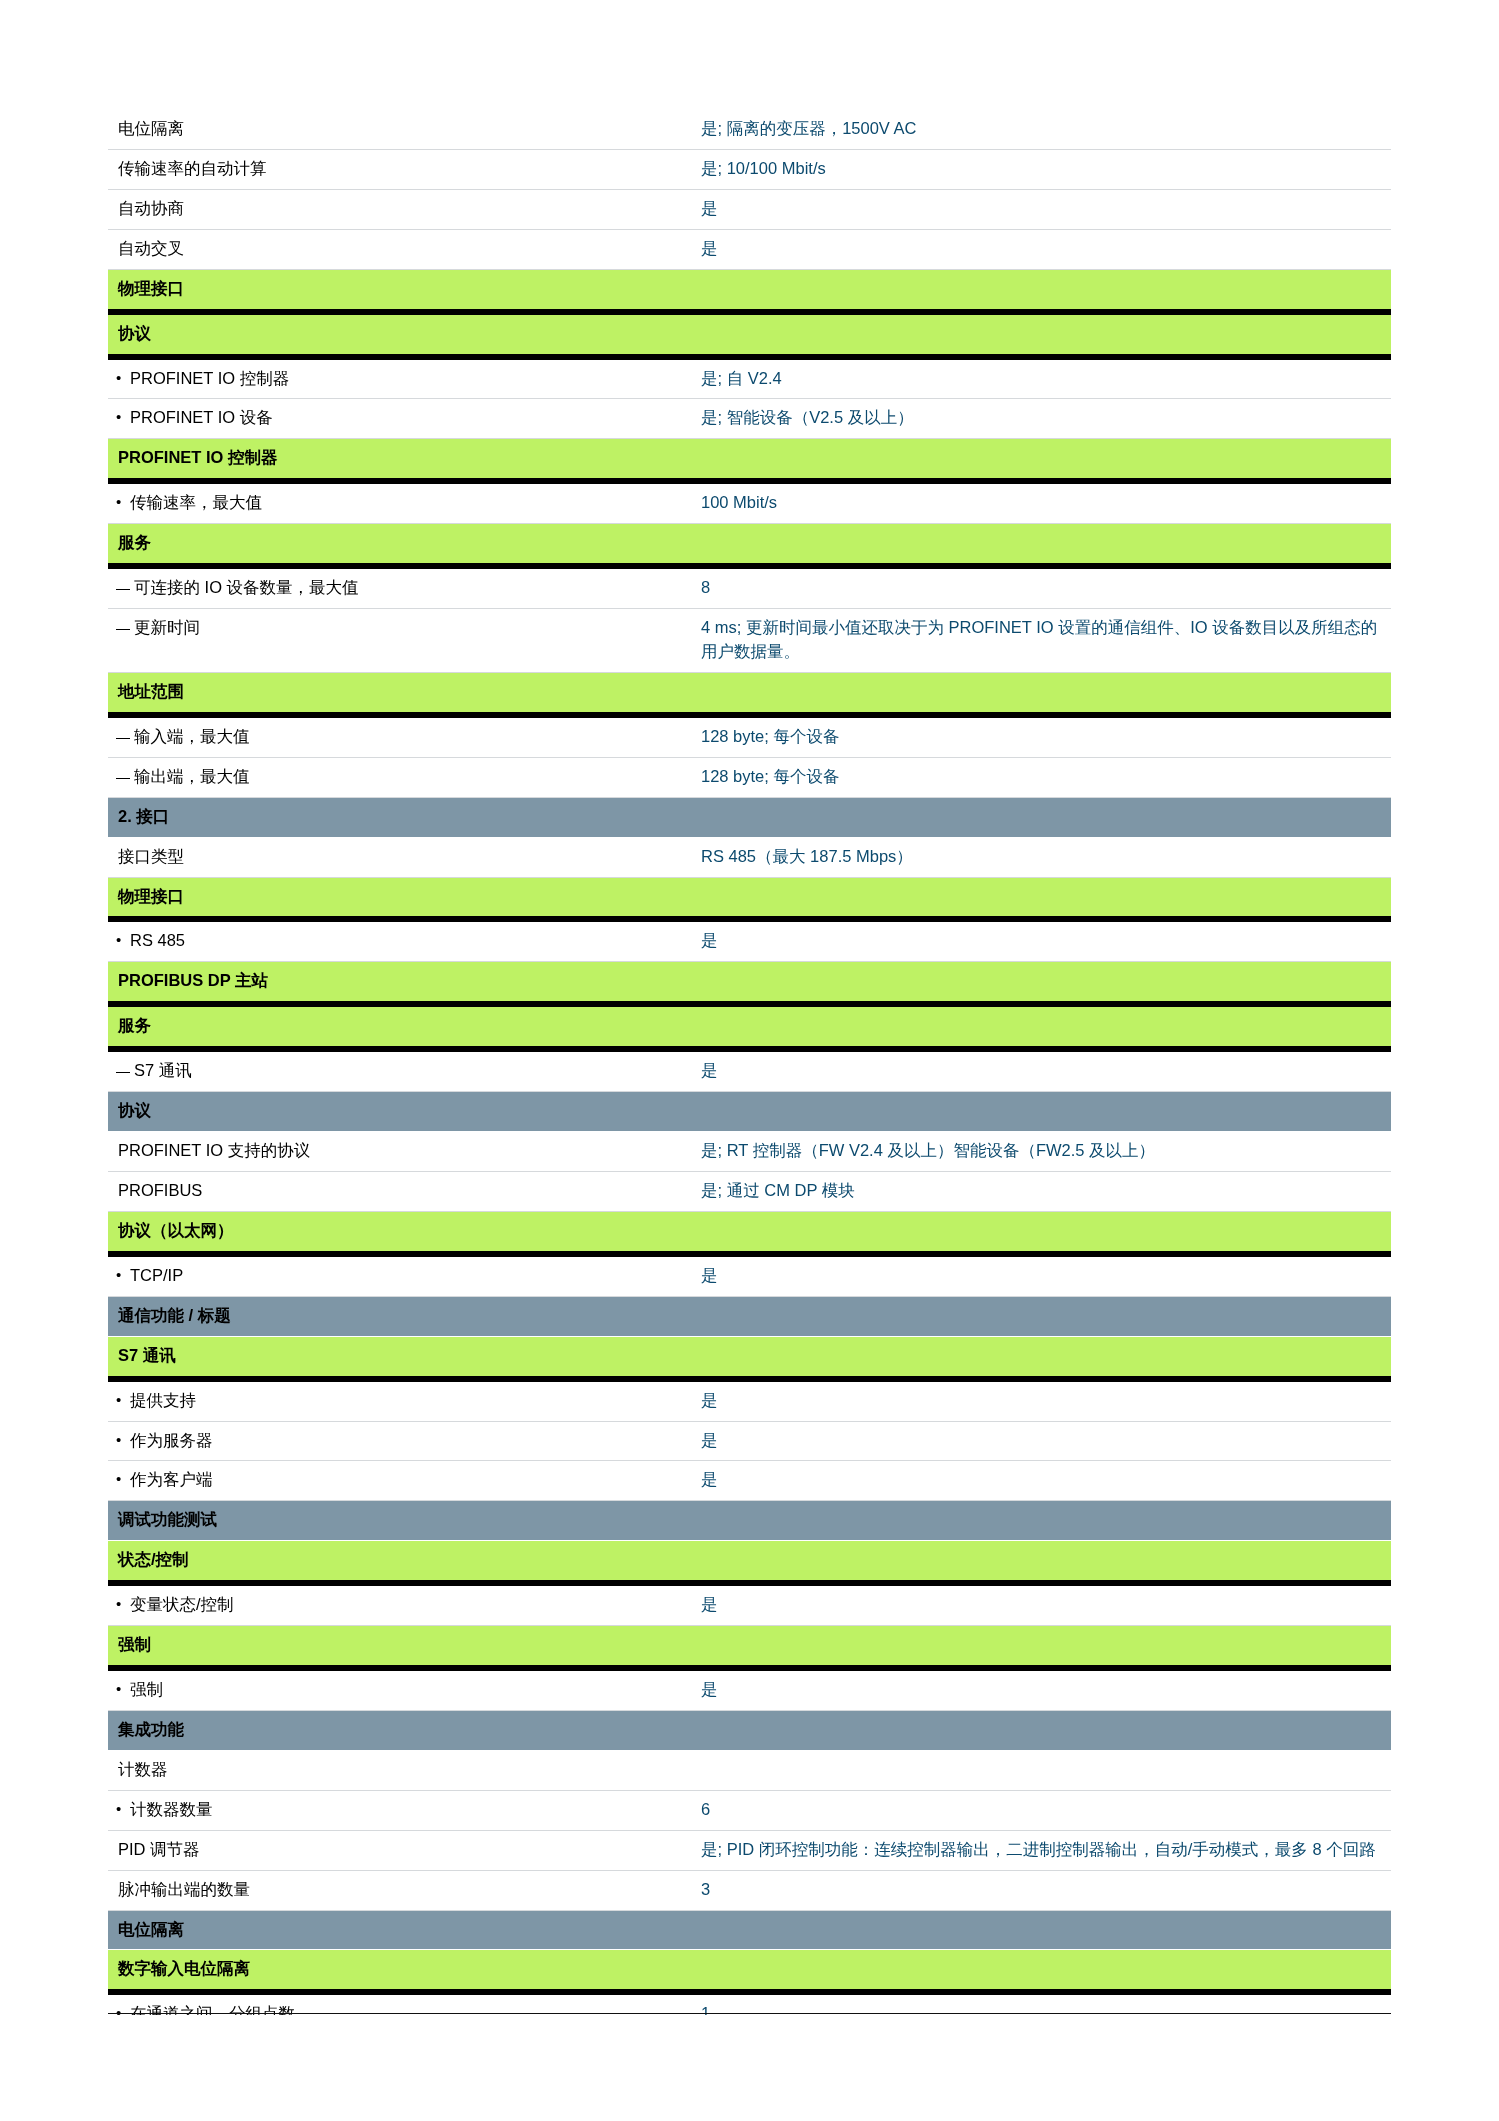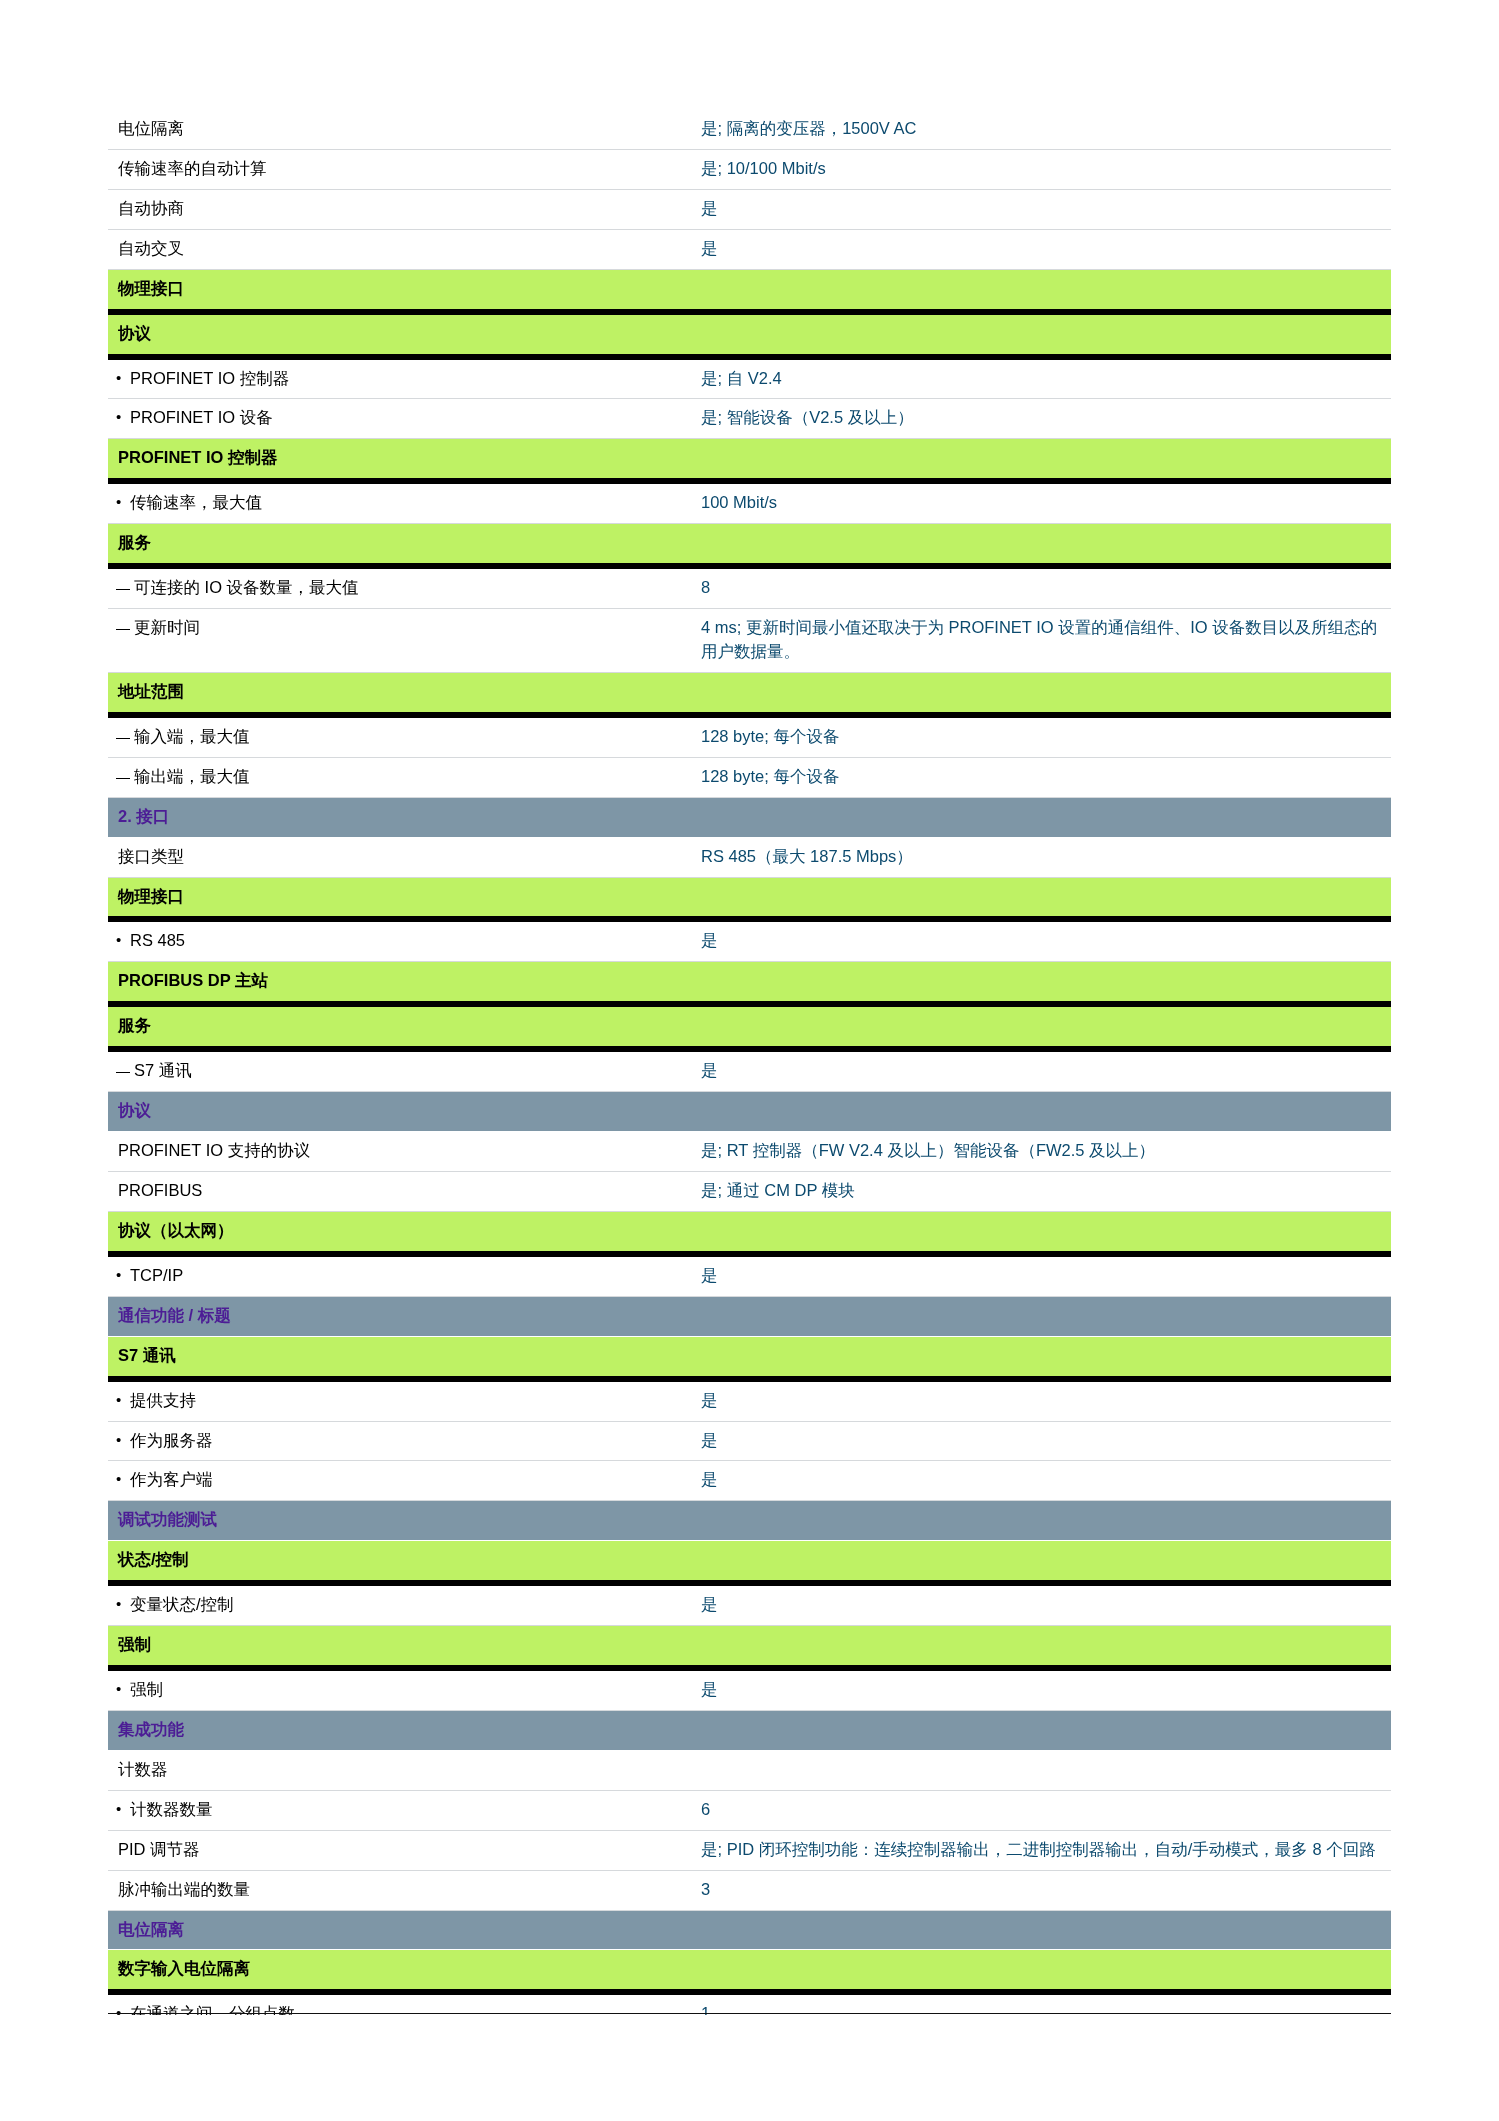--- a/index.html
+++ b/index.html
@@ -50,21 +50,21 @@
   }
   
   tr.sub > td {
     background: #bef264;
     border-bottom: 6px solid #000000;
     font-weight: bold;
   }
   
   tr.group > td {
     background: #7e96a6;
-    color: #4c1d95;
+    color: #000000;
     font-weight: bold;
     border-bottom: 1px solid #ffffff;
   }
   
   .l0 { padding-left: 10px; }
   .l1 { padding-left: 28px; }
   .l2 { padding-left: 46px; }
   .bullet::before {
     content: "\2022";
     display: inline-block;

